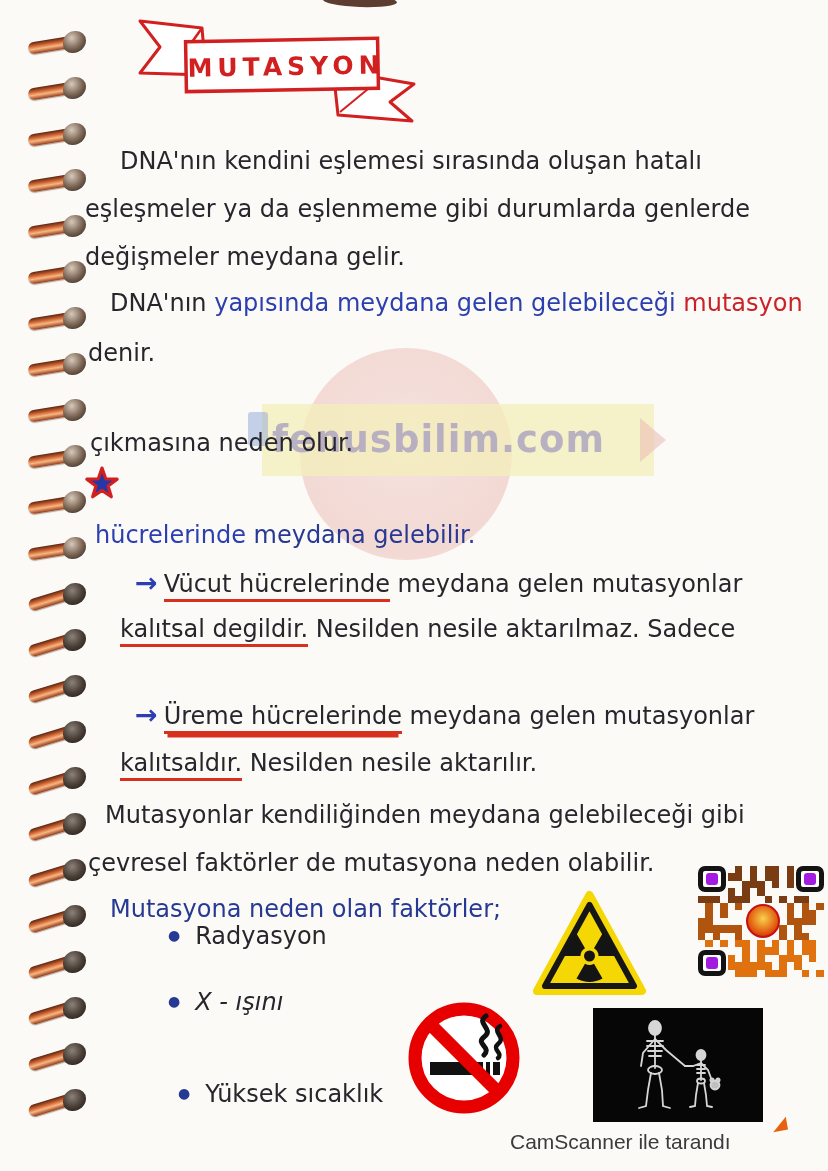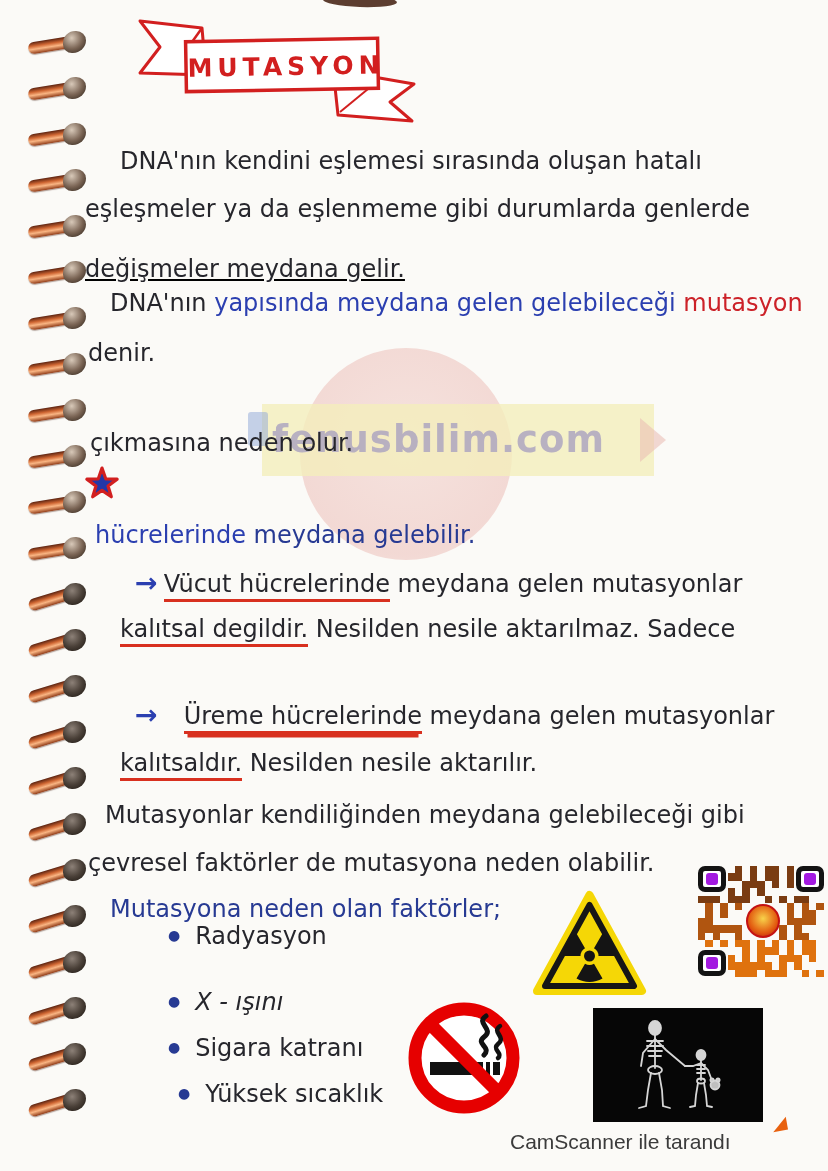--- a/index.html
+++ b/index.html
@@ -45,21 +45,21 @@
     color:#aaa2c0;font-size:37px;font-weight:700;letter-spacing:1px;opacity:.8;}
   
   #notes{position:absolute;left:0;top:0;width:828px;height:1171px;}
   .note-line{position:absolute;white-space:nowrap;font-size:24px;line-height:30px;}
   .sk{color:var(--ink_black);}
   .sb{color:var(--ink_blue);}
   .sn{color:var(--ink_navy);}
   .sr{color:var(--ink_red);}
   .su{color:var(--ink_black);border-bottom:3.5px solid var(--underline_red);padding-bottom:1px;}
   .su2{color:var(--ink_black);border-bottom:3.5px solid var(--underline_red);padding-bottom:1px;
-       box-shadow:0 7px 0 -3.5px var(--underline_red);margin-left:20px;}
+       box-shadow:0 7px 0 -3.5px var(--underline_red);}
   .sarrow{color:var(--ink_blue);font-weight:700;font-size:27px;margin-right:6px;}
   .sdot{color:var(--ink_navy);font-size:14px;margin-right:15px;vertical-align:4px;}
   #star-icon{position:absolute;left:84px;top:466px;}
   
   #radiation-sign{position:absolute;left:532px;top:890px;}
   #no-smoking-sign{position:absolute;left:406px;top:1000px;}
   #qr-code{position:absolute;left:698px;top:866px;width:128px;height:114px;}
   .qr-mod{position:absolute;}
   .qr-finder{position:absolute;width:18px;height:16px;border:5px solid #131313;border-radius:7px;background:#fff;}
   .qr-finder .qr-eye{position:absolute;left:3px;top:2px;width:12px;height:12px;border-radius:3px;background:var(--qr_purple);}
@@ -195,35 +195,34 @@
   <div class="banner-text">MUTASYON</div>
 </div>
 
 <svg id="star-icon" width="36" height="36" viewBox="0 0 34 34">
   <path d="M17,2 L20.5,12.1 L31.3,12.4 L22.7,18.9 L25.8,29.1 L17,23 L8.2,29.1 L11.3,18.9 L2.7,12.4 L13.5,12.1 Z" fill="#2337a8" stroke="#d21f1f" stroke-width="3" stroke-linejoin="round"></path>
 </svg>
 
 <div id="notes">
     <div class="note-line" style="left: 120px; top: 146px;"><span class="sk">DNA'nın kendini eşlemesi sırasında oluşan hatalı</span></div>
     <div class="note-line" style="left: 85px; top: 194px;"><span class="sk">eşleşmeler ya da eşlenmeme gibi durumlarda genlerde</span></div>
-    <div class="note-line" style="left: 85px; top: 254px; text-decoration: underline;"><span class="sk">değişmeler meydana gelir.</span></div>
+    <div class="note-line" style="left: 85px; top: 242px;"><span class="sk">değişmeler meydana gelir.</span></div>
     <div class="note-line" style="left: 110px; top: 288px;"><span class="sk">DNA'nın </span><span class="sb">yapısında meydana gelen gelebileceği </span><span class="sr">mutasyon</span></div>
     <div class="note-line" style="left: 88px; top: 338px;"><span class="sk">denir.</span></div>
     <div class="note-line" style="left: 90px; top: 428px;"><span class="sk">çıkmasına neden olur.</span></div>
     <div class="note-line" style="left: 95px; top: 520px;"><span class="sb">hücrelerinde</span><span class="sn"> meydana gelebilir.</span></div>
     <div class="note-line" style="left: 135px; top: 568px;"><span class="sarrow">→</span><span class="su">Vücut hücrelerinde</span><span class="sk"> meydana gelen mutasyonlar</span></div>
     <div class="note-line" style="left: 120px; top: 614px;"><span class="su">kalıtsal degildir.</span><span class="sk"> Nesilden nesile aktarılmaz. Sadece</span></div>
     <div class="note-line" style="left: 135px; top: 700px;"><span class="sarrow">→</span><span class="su2">Üreme hücrelerinde</span><span class="sk"> meydana gelen mutasyonlar</span></div>
     <div class="note-line" style="left: 120px; top: 748px;"><span class="su">kalıtsaldır.</span><span class="sk"> Nesilden nesile aktarılır.</span></div>
     <div class="note-line" style="left: 105px; top: 800px;"><span class="sk">Mutasyonlar kendiliğinden meydana gelebileceği gibi</span></div>
     <div class="note-line" style="left: 88px; top: 848px;"><span class="sk">çevresel faktörler de mutasyona neden olabilir.</span></div>
     <div class="note-line" style="left: 110px; top: 894px;"><span class="sn">Mutasyona neden olan faktörler;</span></div>
     <div class="note-line" style="left: 168px; top: 920px;"><span class="sdot">●</span><span class="sk">Radyasyon</span></div>
     <div class="note-line" style="left: 168px; top: 986px; font-style: italic;"><span class="sdot">●</span><span class="sk">X - ışını</span></div>
-    <div class="note-line" style="left: 168px; top: 1032px;"><span class="sdot">●</span><span class="sk">Sigara katranı</span></div>
     <div class="note-line" style="left: 168px; top: 1078px; margin-left: 10px;"><span class="sdot">●</span><span class="sk">Yüksek sıcaklık</span></div>
   </div>
 
 <svg id="radiation-sign" width="115" height="112" viewBox="0 0 115 112">
   <path d="M57.5,5 L110,101 L5,101 Z" fill="#f5d706" stroke="#f5d706" stroke-width="8" stroke-linejoin="round"></path>
   <path d="M57.5,15 L102,96 L13,96 Z" fill="#f5d706" stroke="#161616" stroke-width="6" stroke-linejoin="round"></path>
   <g transform="translate(57.5,66)" fill="#141414">
     <path transform="rotate(-60)" d="M-4.5,-7.79 L-13,-22.52 A26,26 0 0 1 13,-22.52 L4.5,-7.79 A9,9 0 0 0 -4.5,-7.79 Z"></path>
     <path transform="rotate(60)" d="M-4.5,-7.79 L-13,-22.52 A26,26 0 0 1 13,-22.52 L4.5,-7.79 A9,9 0 0 0 -4.5,-7.79 Z"></path>
     <path transform="rotate(180)" d="M-4.5,-7.79 L-13,-22.52 A26,26 0 0 1 13,-22.52 L4.5,-7.79 A9,9 0 0 0 -4.5,-7.79 Z"></path>

